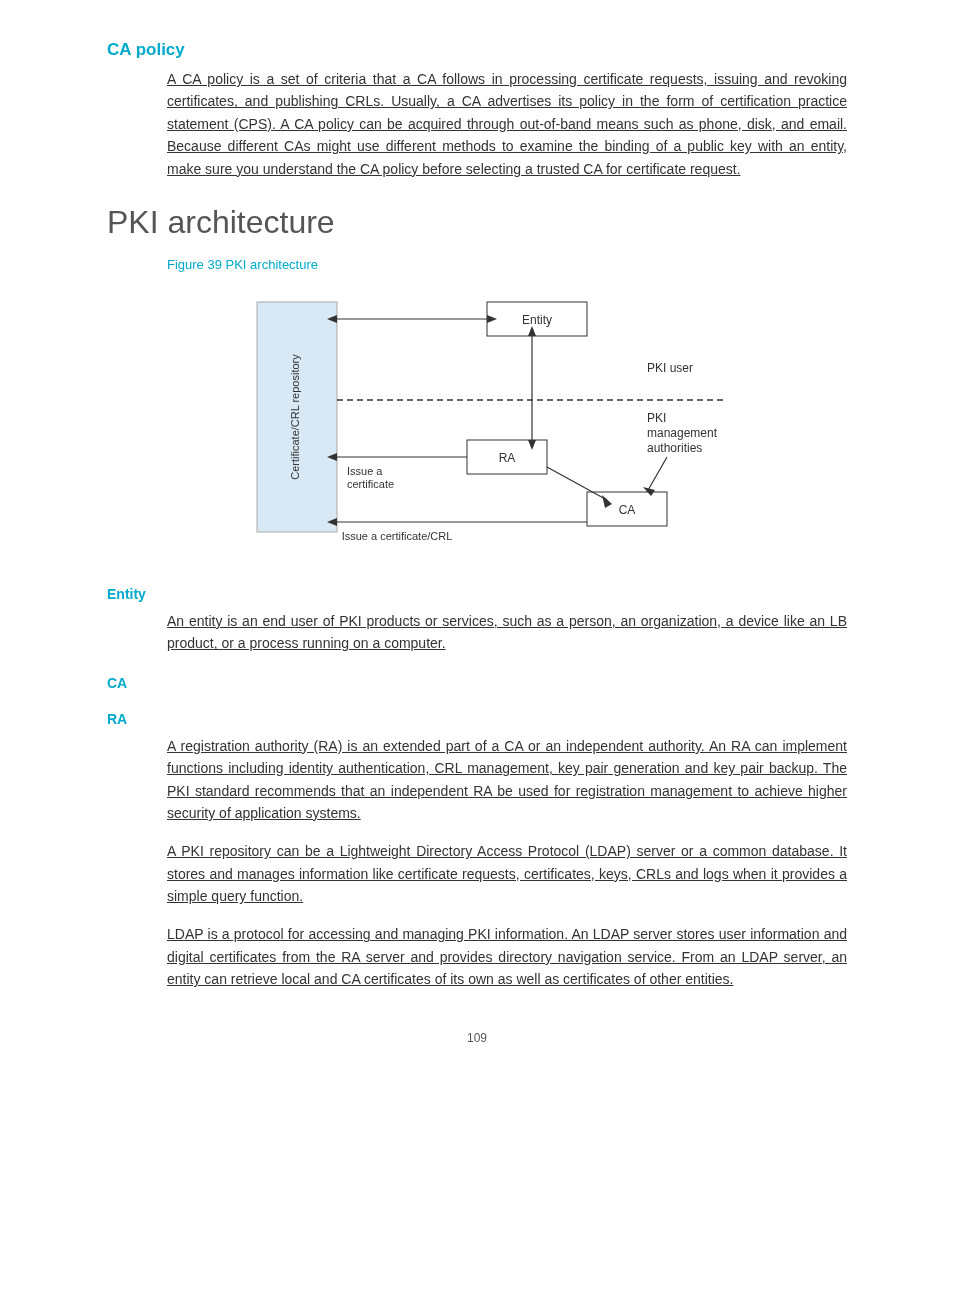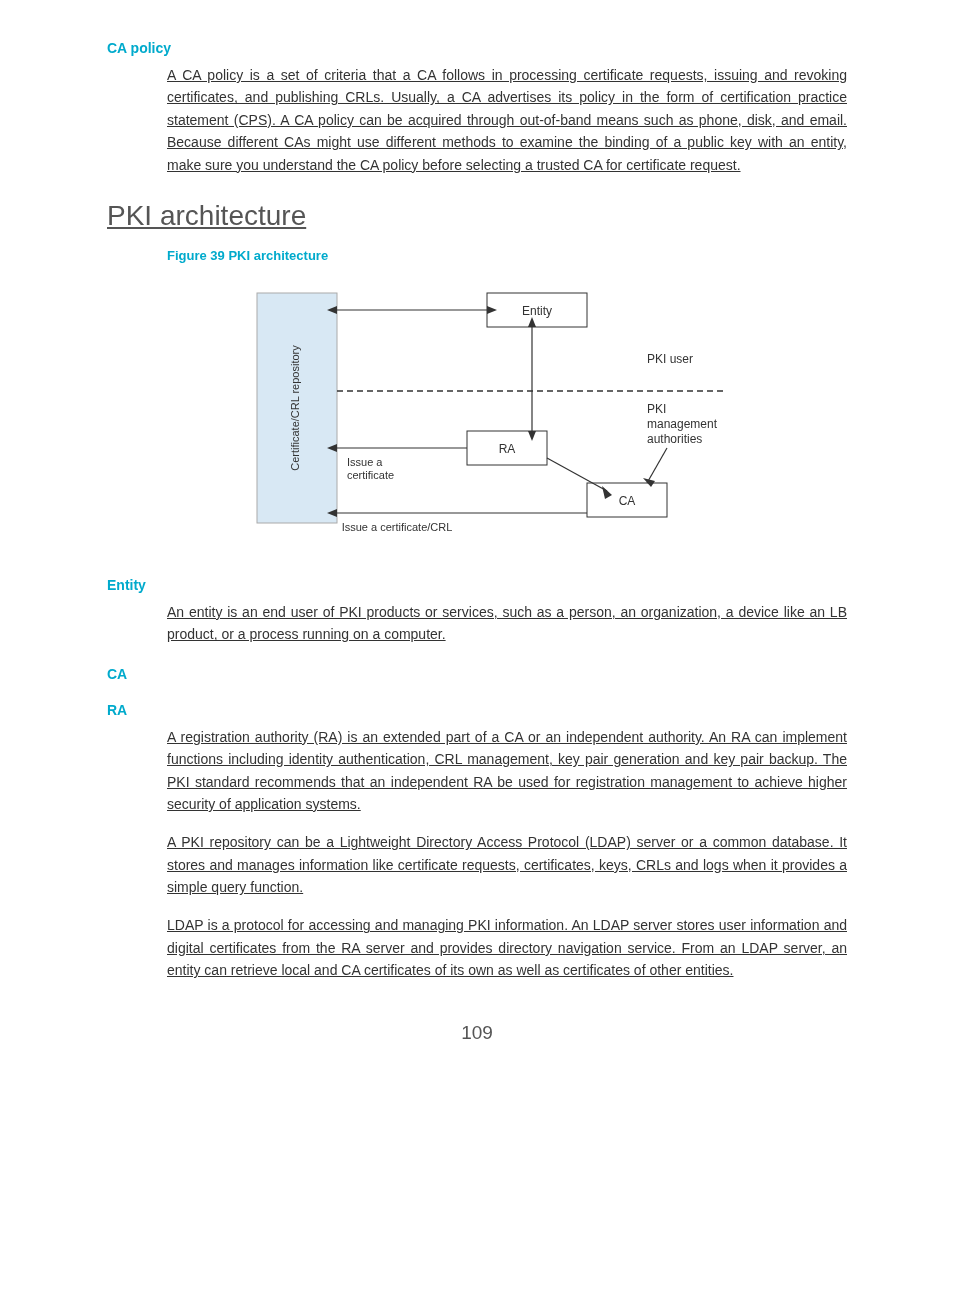--- a/index.html
+++ b/index.html
@@ -11,44 +11,43 @@
       width: 954px;
       min-height: 1296px;
     }
     .page {
       max-width: 860px;
       margin: 0 auto;
       padding: 40px 60px 60px 60px;
     }
     .section-heading {
       color: #00aacc;
-      font-size: 14px;
+      font-size: 17px;
       font-weight: bold;
       margin-bottom: 8px;
     }
     .body-text {
       line-height: 1.6;
       text-align: justify;
       margin-bottom: 16px;
       text-decoration: underline;
     }
     .h1-title {
-      font-size: 28px;
+      font-size: 32px;
       font-weight: 300;
       color: #555;
       margin: 24px 0 16px 0;
-      text-decoration: underline;
     }
     .indent {
       margin-left: 60px;
     }
     .figure-label {
       color: #00aacc;
       font-size: 13px;
-      font-weight: bold;
+      font-weight: normal;
       margin-bottom: 10px;
     }
     .diagram-container {
       border: none;
       margin: 10px 0 24px 0;
       display: flex;
       justify-content: center;
     }
     .diagram-svg {
       width: 520px;
@@ -58,21 +57,21 @@
       color: #00aacc;
       font-size: 14px;
       font-weight: bold;
       margin-bottom: 8px;
       margin-top: 20px;
     }
     .page-number {
       text-align: center;
       margin-top: 40px;
       color: #555;
-      font-size: 19px;
+      font-size: 12px;
     }
     .link-ref {
       color: #00aacc;
       text-decoration: none;
     }
   </style>
 </head>
 <body>
 
 <div class="page">

